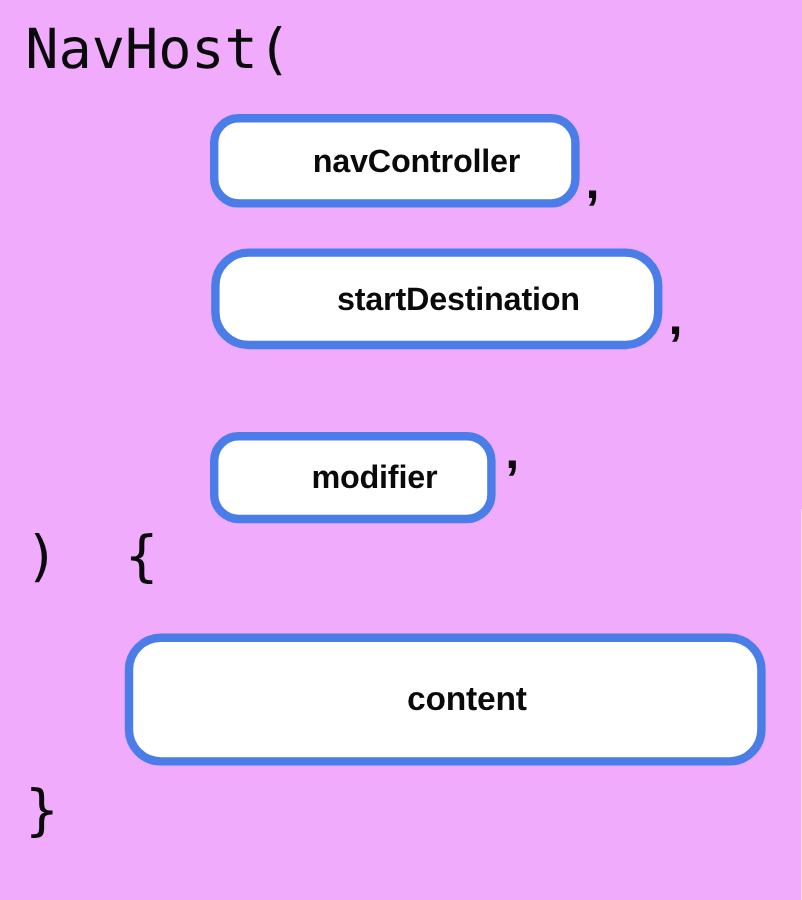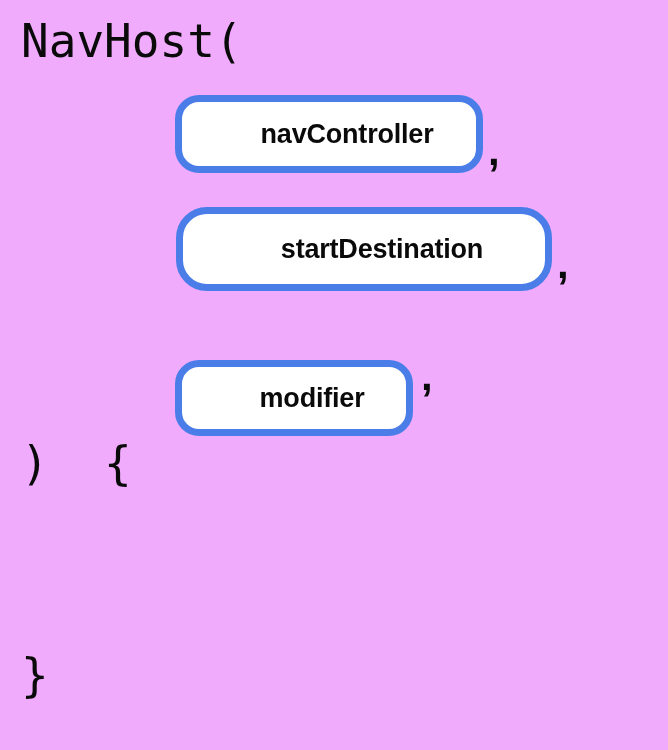--- a/index.html
+++ b/index.html
@@ -106,16 +106,19 @@
   </div>
   <div class="comma" id="comma-2" style="color: rgb(10, 10, 10);">,</div>
 
   <div class="pill" id="pill-modifier" style="border-color: rgb(74, 125, 232);">
     <span class="pill-label" style="color: rgb(10, 10, 10);">modifier</span>
   </div>
   <div class="comma" id="comma-3" style="color: rgb(10, 10, 10);">,</div>
 
   <div class="code-line" id="line-brace-open" style="color: rgb(10, 10, 10);">)  {</div>
 
+  <div class="pill" id="pill-content" style="border-color: rgb(74, 125, 232);">
+    <span class="pill-label" style="color: rgb(10, 10, 10);">content</span>
+  </div>
 
   <div class="code-line" id="line-brace-close" style="color: rgb(10, 10, 10);">}</div>
 
 </div>
 
 </body></html>

